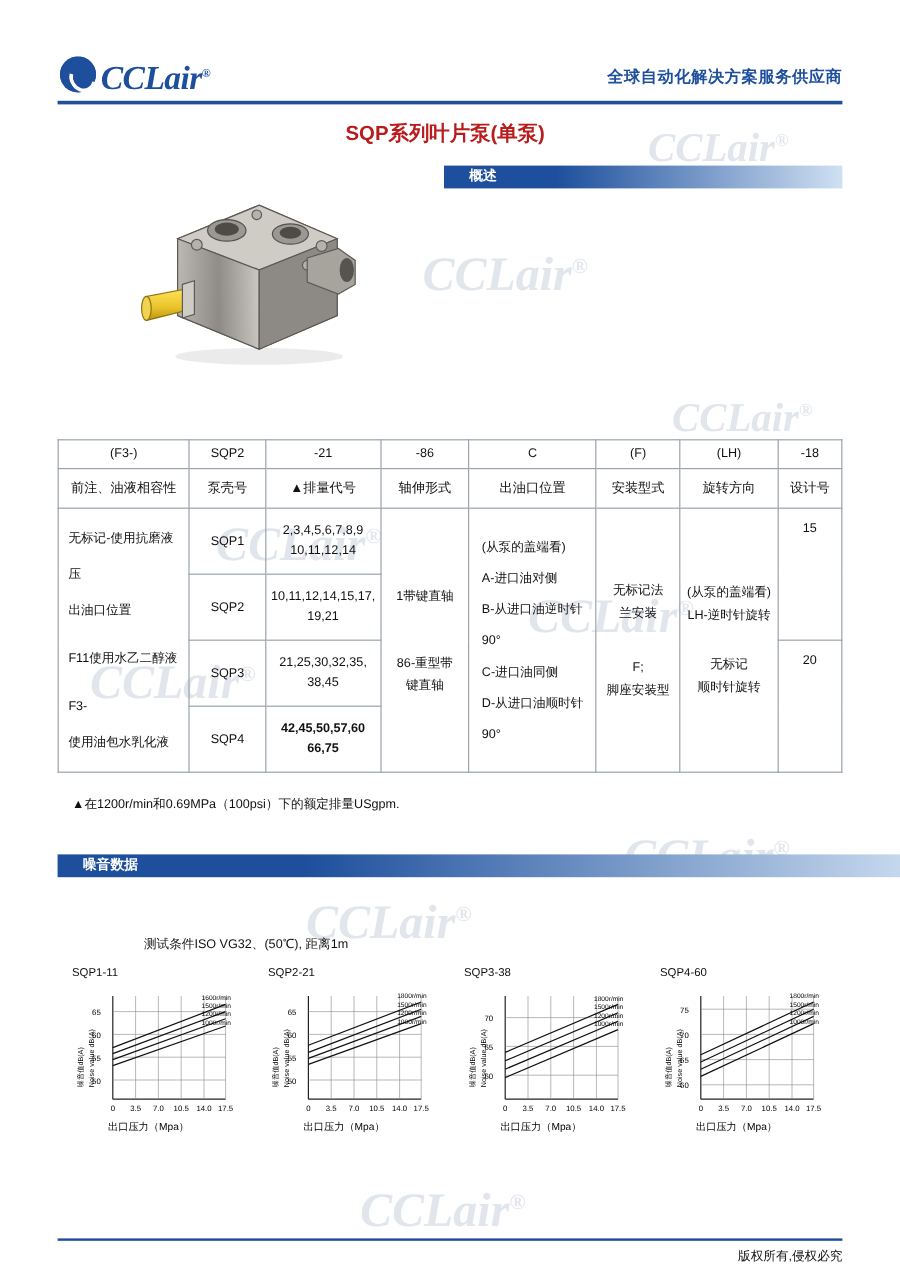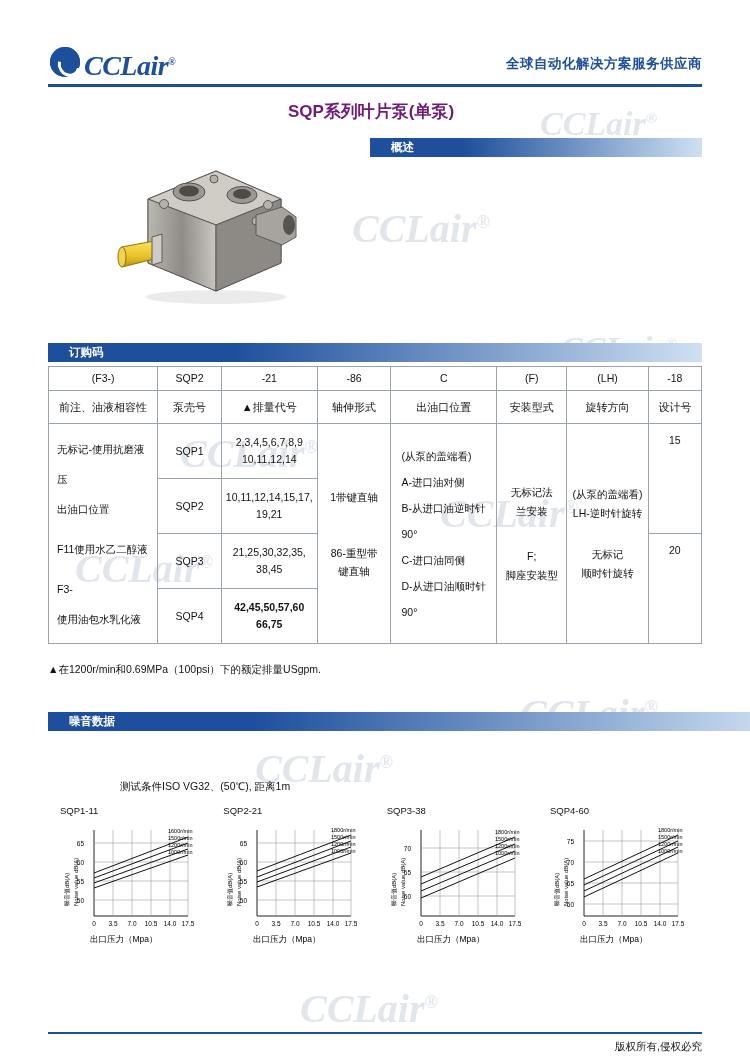--- a/index.html
+++ b/index.html
@@ -52,21 +52,21 @@
     position:absolute;right:48px;top:55px;
     font-size:13.5px;font-weight:bold;color:#1d4f9c;letter-spacing:.5px;
   }
   .header-rule{
     position:absolute;left:48px;top:84px;width:654px;height:3px;background:#1d4f9c;
   }
 
   
   .doc-title{
     position:absolute;left:0;top:100px;width:742px;text-align:center;
-    font-size:17px;font-weight:bold;color:#701a75;z-index:2;
+    font-size:17px;font-weight:bold;color:#b91c1c;z-index:2;
   }
 
   
   .sec-bar{
     position:absolute;height:19px;z-index:2;
     background:linear-gradient(to right,#1d4f9c 0%,#1d4f9c 28%,#cfe0f2 100%);
   }
   .sec-bar span{
     display:block;color:#fff;font-size:11.5px;font-weight:bold;
     line-height:19px;padding-left:21px;
@@ -96,21 +96,21 @@
   }
   .oc-table td{
     border:1px solid #9aa3ad;
     text-align:center;vertical-align:middle;
     padding:3px 4px;line-height:17px;
   }
   .oc-table tr.r1 td{height:16px;font-size:10.5px;}
   .oc-table tr.r2 td{height:26px;font-size:11px;}
   .oc-table td.left{text-align:left;padding-left:8px;}
   .oc-note{
-    position:absolute;left:48px;top:663px;z-index:2;
+    position:absolute;left:60px;top:663px;z-index:2;
     font-size:10.5px;color:#111;
   }
 
   
   .nd-bar{left:48px;top:712px;width:734px;}
   .nd-cond{
     position:absolute;left:120px;top:780px;z-index:2;
     font-size:10.5px;color:#111;
   }
   .charts{
@@ -205,23 +205,20 @@
       <path d="M56 82 L66 79 L66 107 L56 110 Z" fill="#cfccc6" stroke="#5d5a55"></path>
 
       <ellipse cx="120" cy="142" rx="70" ry="7" fill="#000" opacity=".08"></ellipse>
     </svg>
   </div>
 
   <div class="sec-bar ov-bar">
       <span>概述</span>
     </div>
 
-  <div class="sec-bar oc-bar">
-      <span>订购码</span>
-    </div>
 
   <table class="oc-table">
     <colgroup>
       <col style="width:122px">
         <col style="width:68px">
         <col style="width:78px">
         <col style="width:82px">
       <col style="width:118px">
         <col style="width:78px">
         <col style="width:90px">

